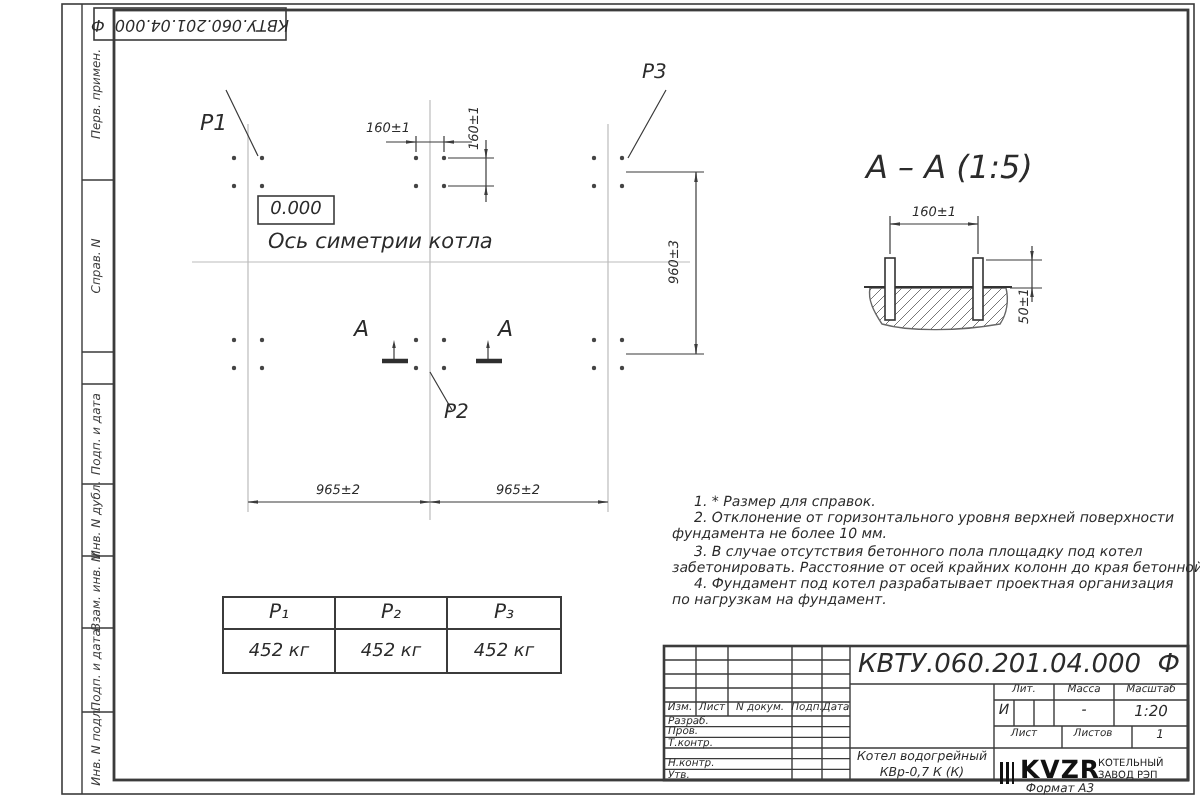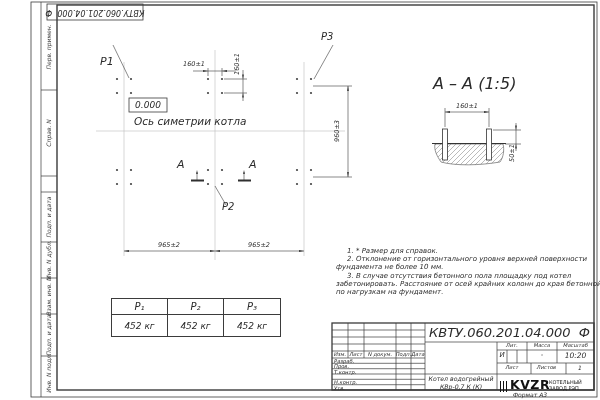--- a/index.html
+++ b/index.html
@@ -155,41 +155,42 @@
   <div class="t" style="left:433px;top:76px;font-size:16px;">А – А (1:5)</div>
   <div class="t ctr" style="left:447px;top:103px;width:40px;font-size:6.5px;">160±1</div>
   <div class="t ctr rot" style="left:497px;top:149px;width:30px;height:8px;font-size:6.5px;">50±1</div>
 
   <div class="notes">
     <div class="ind">1. * Размер для справок.</div>
     <div class="ind">2. Отклонение от горизонтального уровня верхней поверхности</div>
     <div>фундамента не более 10 мм.</div>
     <div class="ind">3. В случае отсутствия бетонного пола площадку под котел</div>
     <div>забетонировать. Расстояние от осей крайних колонн до края бетонной</div>
+    <div class="ind">4. Фундамент под котел разрабатывает проектная организация</div>
     <div>по нагрузкам на фундамент.</div>
   </div>
 
   <div class="ptable">
     <div class="ph">Р₁</div>
     <div class="ph">Р₂</div>
     <div class="ph">Р₃</div>
     <div class="pv">452 кг</div>
     <div class="pv">452 кг</div>
     <div class="pv">452 кг</div>
   </div>
 
   <div class="t ctr" style="left:427px;top:325px;width:165px;height:14px;font-size:13px;white-space:pre;">КВТУ.060.201.04.000  Ф</div>
   <div class="t ctr" style="left:427px;top:376px;width:68px;height:13px;font-size:6.2px;line-height:1.15;white-space:normal;">Котел водогрейный КВр-0,7 К (К)</div>
 
   <div class="t ctr tb" style="left:497px;top:343px;width:30px;">Лит.</div>
   <div class="t ctr tb" style="left:527px;top:343px;width:30px;">Масса</div>
   <div class="t ctr tb" style="left:557px;top:343px;width:37px;">Масштаб</div>
   <div class="t ctr" style="left:497px;top:352px;width:10px;font-size:7px;">И</div>
   <div class="t ctr" style="left:527px;top:352px;width:30px;font-size:7px;">-</div>
-  <div class="t ctr" style="left:557px;top:352px;width:37px;font-size:7.5px;">10:20</div>
+  <div class="t ctr" style="left:557px;top:352px;width:37px;font-size:7.5px;">1:20</div>
   <div class="t ctr tb" style="left:497px;top:365px;width:30px;">Лист</div>
   <div class="t ctr tb" style="left:531px;top:365px;width:31px;">Листов</div>
   <div class="t ctr tb" style="left:566px;top:365px;width:28px;font-size:6px;">1</div>
 
   <div class="t ctr tb" style="left:332px;top:352px;width:16px;">Изм.</div>
   <div class="t ctr tb" style="left:348px;top:352px;width:16px;">Лист</div>
   <div class="t ctr tb" style="left:364px;top:352px;width:32px;">N докум.</div>
   <div class="t ctr tb" style="left:396px;top:352px;width:15px;">Подп.</div>
   <div class="t ctr tb" style="left:411px;top:352px;width:14px;">Дата</div>
 

